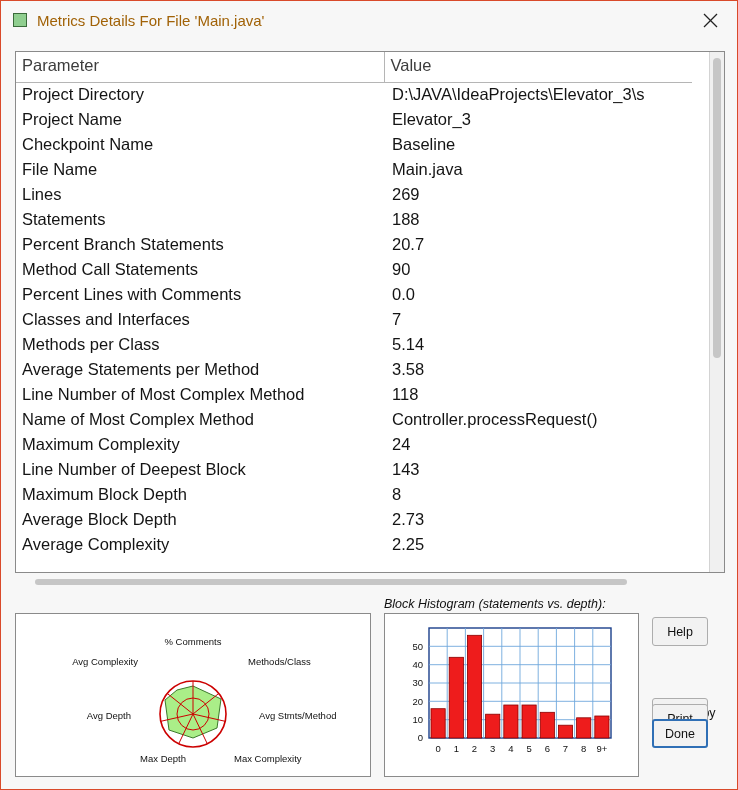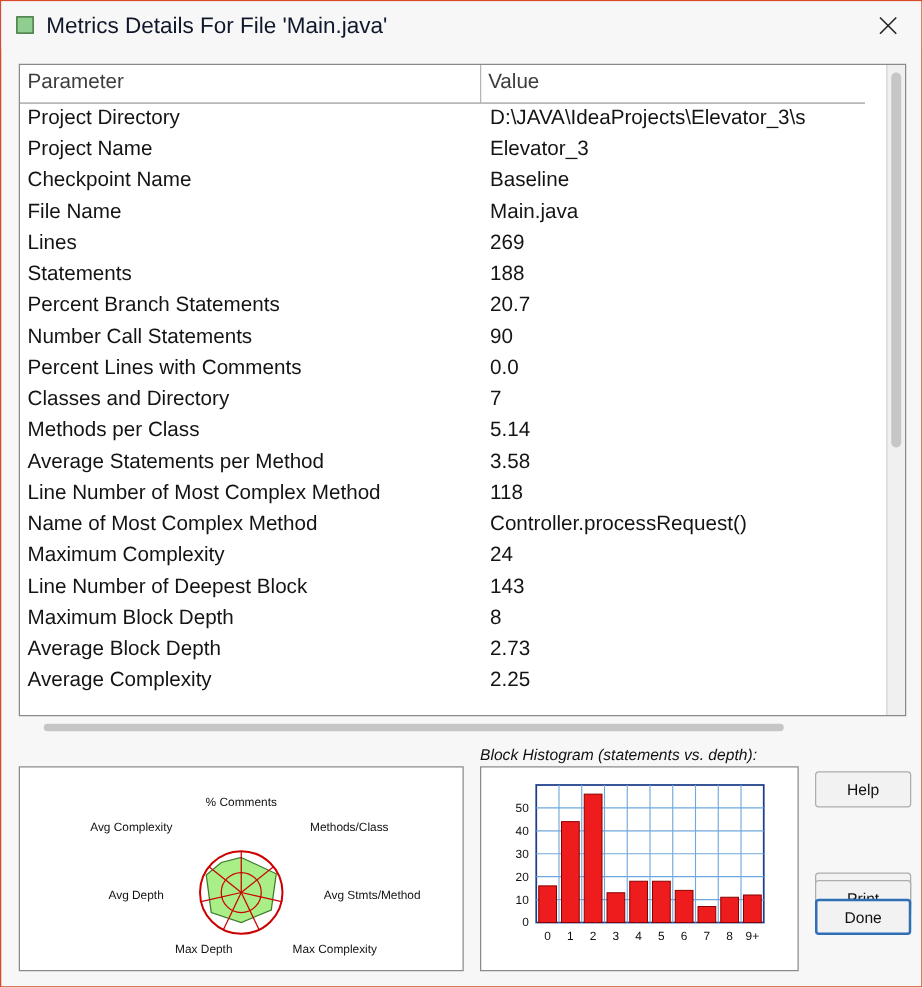--- a/index.html
+++ b/index.html
@@ -25,22 +25,22 @@
     padding: 0 6px 0 12px;
   }
   .app-icon {
     width: 14px; height: 14px;
     border: 1px solid #3a6a3a;
     background: #8fce8f;
     margin-right: 10px;
     flex: 0 0 auto;
   }
   .title-text {
-    font-size: 18px;
-    color: #0f172a;
+    font-size: 15px;
+    color: #a16207;
     white-space: nowrap;
     overflow: hidden;
   }
   .titlebar-spacer { flex: 1 1 auto; }
   .close-btn {
     width: 42px; height: 34px;
     display: flex; align-items: center; justify-content: center;
     color: #222;
     font-size: 19px;
     line-height: 1;
@@ -145,21 +145,21 @@
     left: 383px; top: 612px;
     width: 255px; height: 164px;
     background: #ffffff;
     border: 1px solid #8a8a8a;
   }
 
   
   .btn {
     position: absolute;
     left: 651px;
-    width: 77px; height: 29px;
+    width: 56px; height: 29px;
     background: #f2f2f2;
     border: 1px solid #adadad;
     border-radius: 3px;
     font-size: 12.5px;
     color: #111;
     display: flex; align-items: center; justify-content: center;
   }
   #btn-help { top: 616px; }
   #btn-copy { top: 697px; padding-left: 42px; }
   #btn-print { top: 703px; }
@@ -222,29 +222,29 @@
             </tr>
           <tr>
               <td>Statements</td>
               <td class="val">188</td>
             </tr>
           <tr>
               <td>Percent Branch Statements</td>
               <td class="val">20.7</td>
             </tr>
           <tr>
-              <td>Number Call Statements</td>
+              <td>Method Call Statements</td>
               <td class="val">90</td>
             </tr>
           <tr>
               <td>Percent Lines with Comments</td>
               <td class="val">0.0</td>
             </tr>
           <tr>
-              <td>Classes and Directory</td>
+              <td>Classes and Interfaces</td>
               <td class="val">7</td>
             </tr>
           <tr>
               <td>Methods per Class</td>
               <td class="val">5.14</td>
             </tr>
           <tr>
               <td>Average Statements per Method</td>
               <td class="val">3.58</td>
             </tr>

